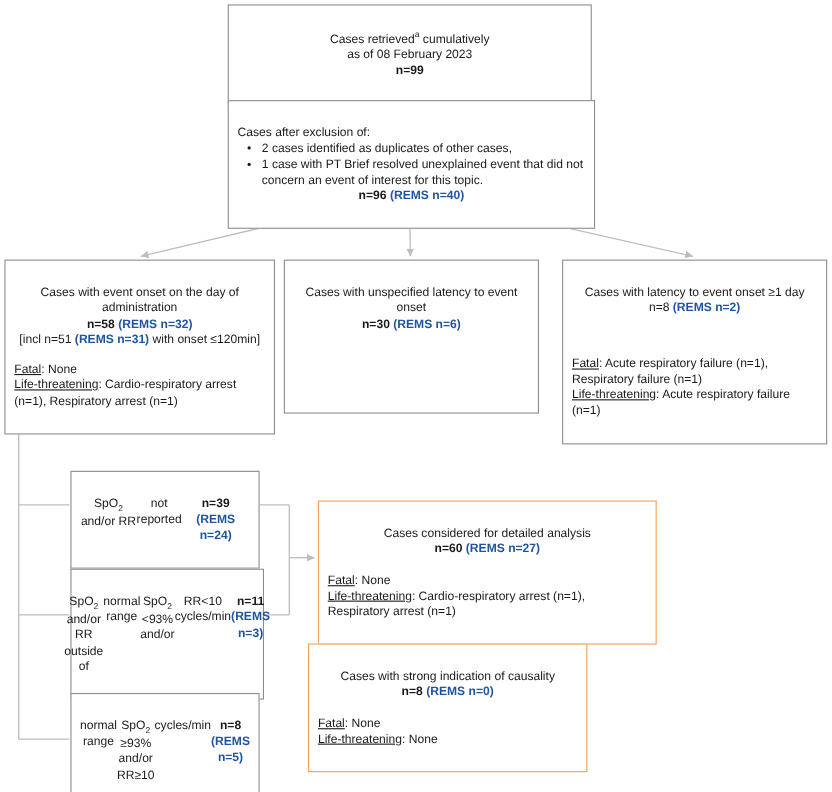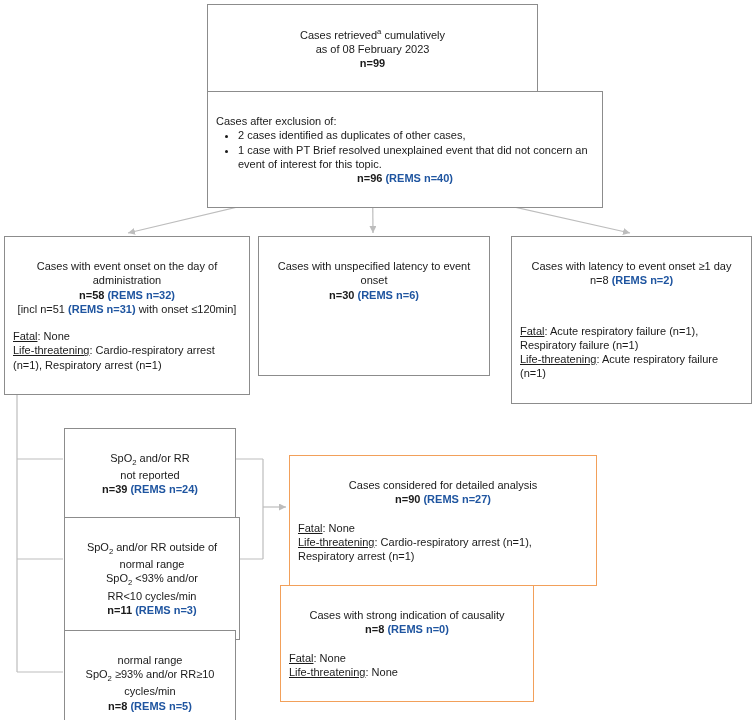--- a/index.html
+++ b/index.html
@@ -21,21 +21,21 @@
   .fill-orange{fill:var(--arrow-orange);}
   .box{position:absolute;background:#ffffff;border:1.5px solid var(--border-gray);padding:22px 8px;}
   .box.orange{border-color:var(--border-orange);}
   .center{text-align:center;}
   .bold{font-weight:bold;}
   .rems{color:var(--rems-blue);font-weight:bold;}
   .u{text-decoration:underline;}
   sup{font-size:0.7em;}
   sub{font-size:0.7em;}
   ul.excl{list-style:disc;margin-left:22px;}
-  .spo2{display:flex;flex-direction:column;justify-content:center;text-align:center;}
+  .spo2{display:flex;flex-direction:row;justify-content:center;text-align:center;}
   .gap-sm{margin-top:13px;}
   .gap-md{margin-top:14px;}
   .gap-lg36{margin-top:36px;}
   .gap-lg40{margin-top:40px;}
 </style>
 </head>
 <body>
 
 <div class="canvas">
 
@@ -59,21 +59,21 @@
   </svg>
 
   <div class="box center" style="left:207px;top:4px;width:331px;min-height:51px">
     <div>
       <span>Cases retrieved</span><sup>a</sup><span> cumulatively</span>
     </div>
     <div>as of 08 February 2023</div>
     <div class="bold">n=99</div>
   </div>
 
-  <div class="box" style="left:207px;top:91px;width:396px;min-height:84px">
+  <div class="box" style="left:207px;top:91px;width:334px;min-height:84px">
     <div>Cases after exclusion of:</div>
     <ul class="excl">
       <li>2 cases identified as duplicates of other cases,</li>
       <li>1 case with PT Brief resolved unexplained event that did not concern an event of interest for this topic.</li>
     </ul>
     <div class="center bold">
       <span>n=96</span> <span class="rems">(REMS n=40)</span>
     </div>
   </div>
 
@@ -148,21 +148,21 @@
     </div>
     <div>cycles/min</div>
     <div class="bold">
       <span>n=8</span> <span class="rems">(REMS n=5)</span>
     </div>
   </div>
 
   <div class="box orange" style="left:289px;top:455px;width:308px;min-height:105px">
     <div class="center">Cases considered for detailed analysis</div>
     <div class="center bold">
-      <span>n=90</span> <span class="rems">(REMS n=27)</span>
+      <span>n=60</span> <span class="rems">(REMS n=27)</span>
     </div>
     <div class="gap-md">
       <div>
         <span class="u">Fatal</span><span>: None</span>
       </div>
       <div>
         <span class="u">Life-threatening</span><span>: Cardio-respiratory arrest (n=1), Respiratory arrest (n=1)</span>
       </div>
     </div>
   </div>

